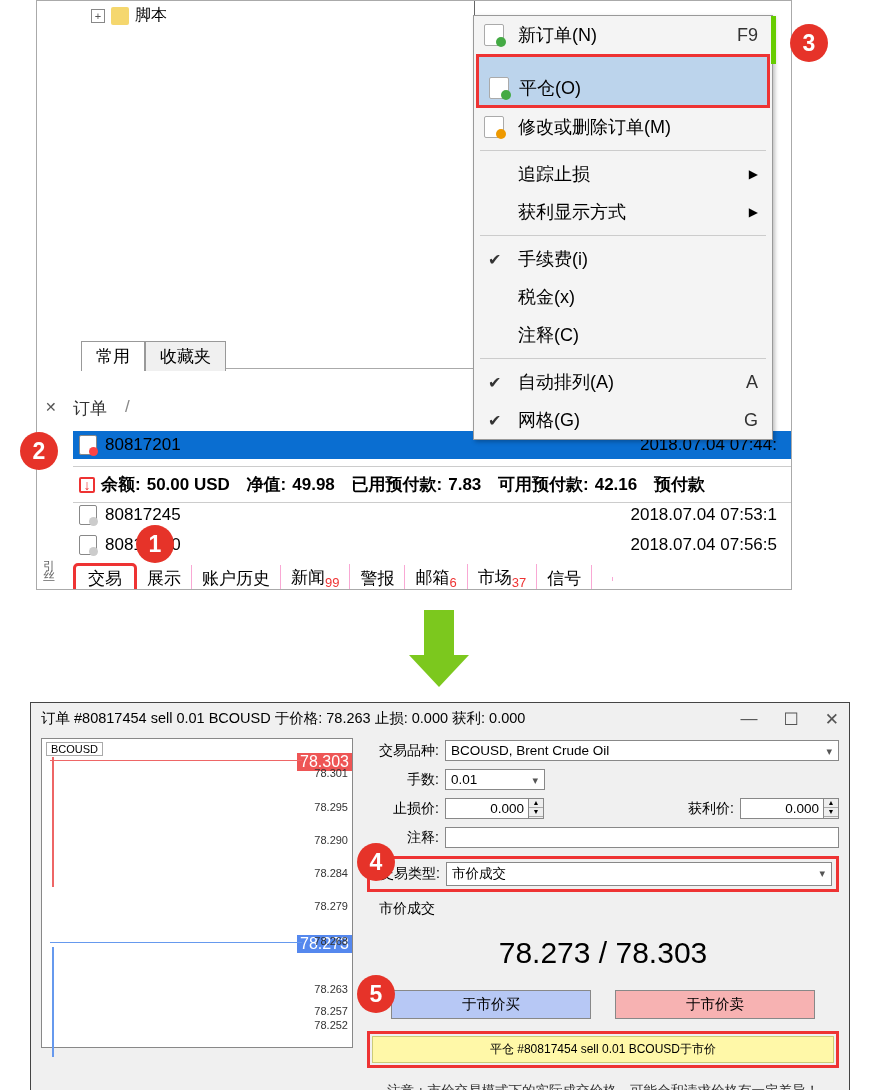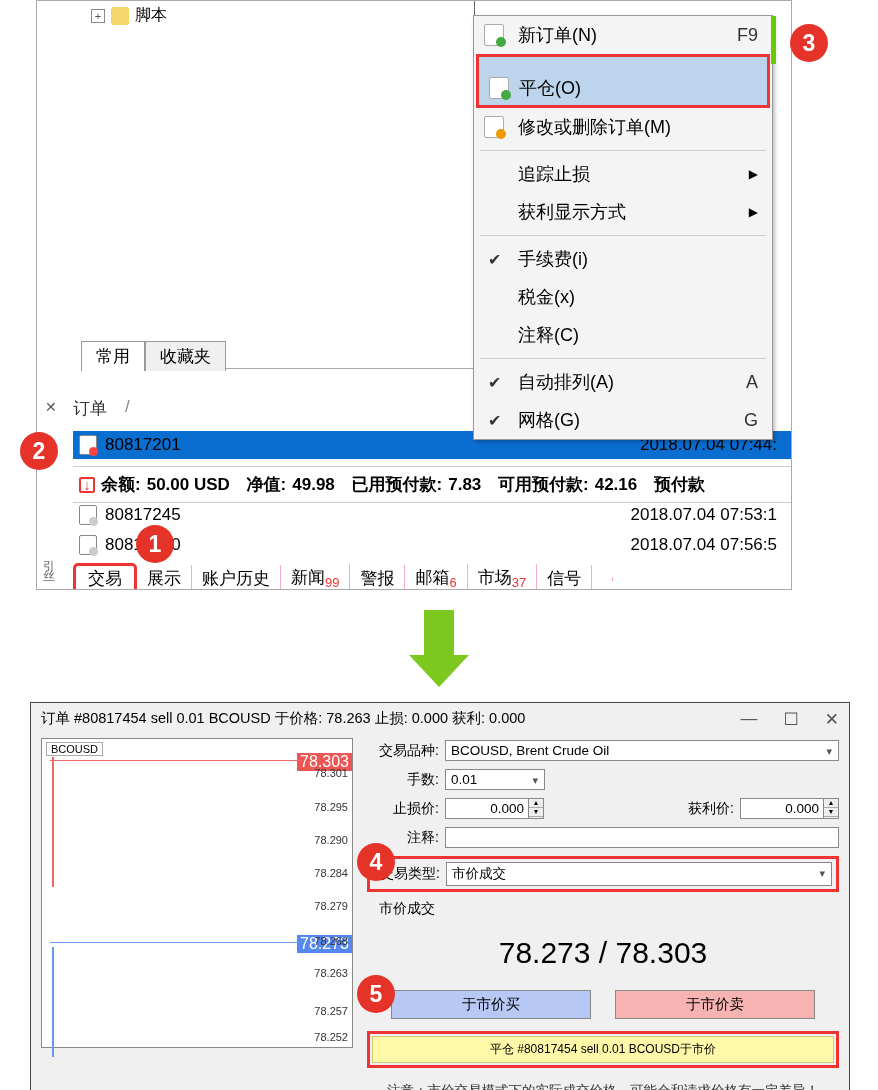--- a/index.html
+++ b/index.html
@@ -253,23 +253,23 @@
       <div class="vtrace">
           <div class="t1"></div>
           <div class="t2"></div>
         </div>
       <div class="tick-label" style="top:28px">78.301</div>
       <div class="tick-label" style="top:62px">78.295</div>
       <div class="tick-label" style="top:95px">78.290</div>
       <div class="tick-label" style="top:128px">78.284</div>
       <div class="tick-label" style="top:161px">78.279</div>
       <div class="tick-label" style="top:196px">78.268</div>
-      <div class="tick-label" style="top:228px">78.263</div>
+      <div class="tick-label" style="top:244px">78.263</div>
       <div class="tick-label" style="top:266px">78.257</div>
-      <div class="tick-label" style="top:292px">78.252</div>
+      <div class="tick-label" style="top:280px">78.252</div>
     </div>
 
     <div class="form">
       <div class="form-row">
         <span class="form-label">交易品种:</span>
         <div class="form-select wide">
           <span>BCOUSD, Brent Crude Oil</span>
           <span class="caret">▾</span>
         </div>
       </div>

